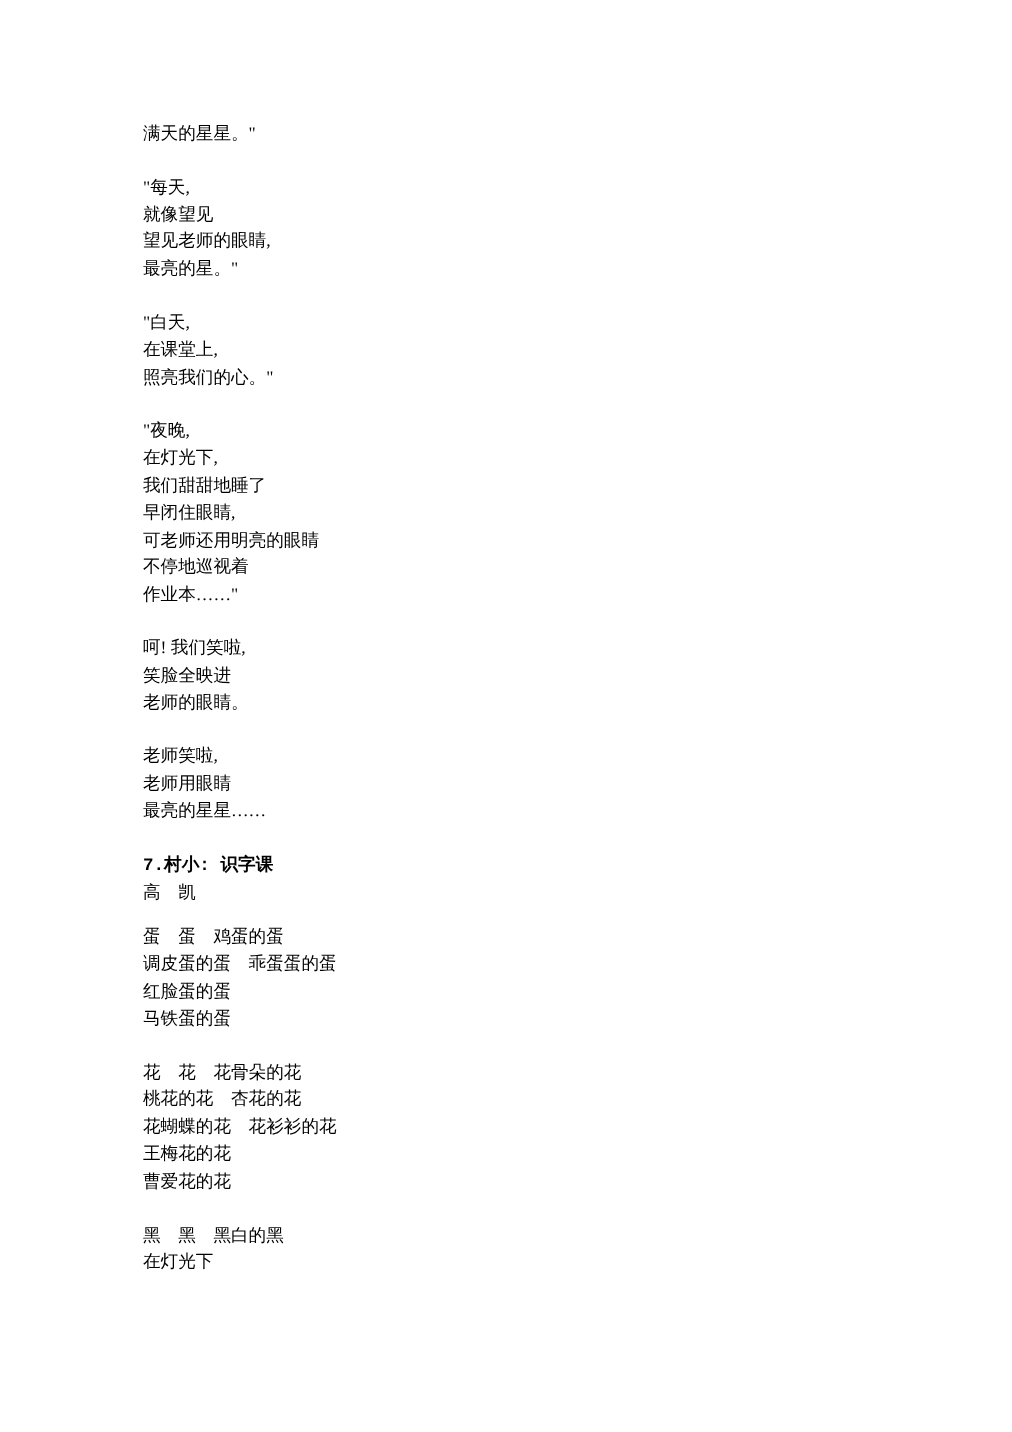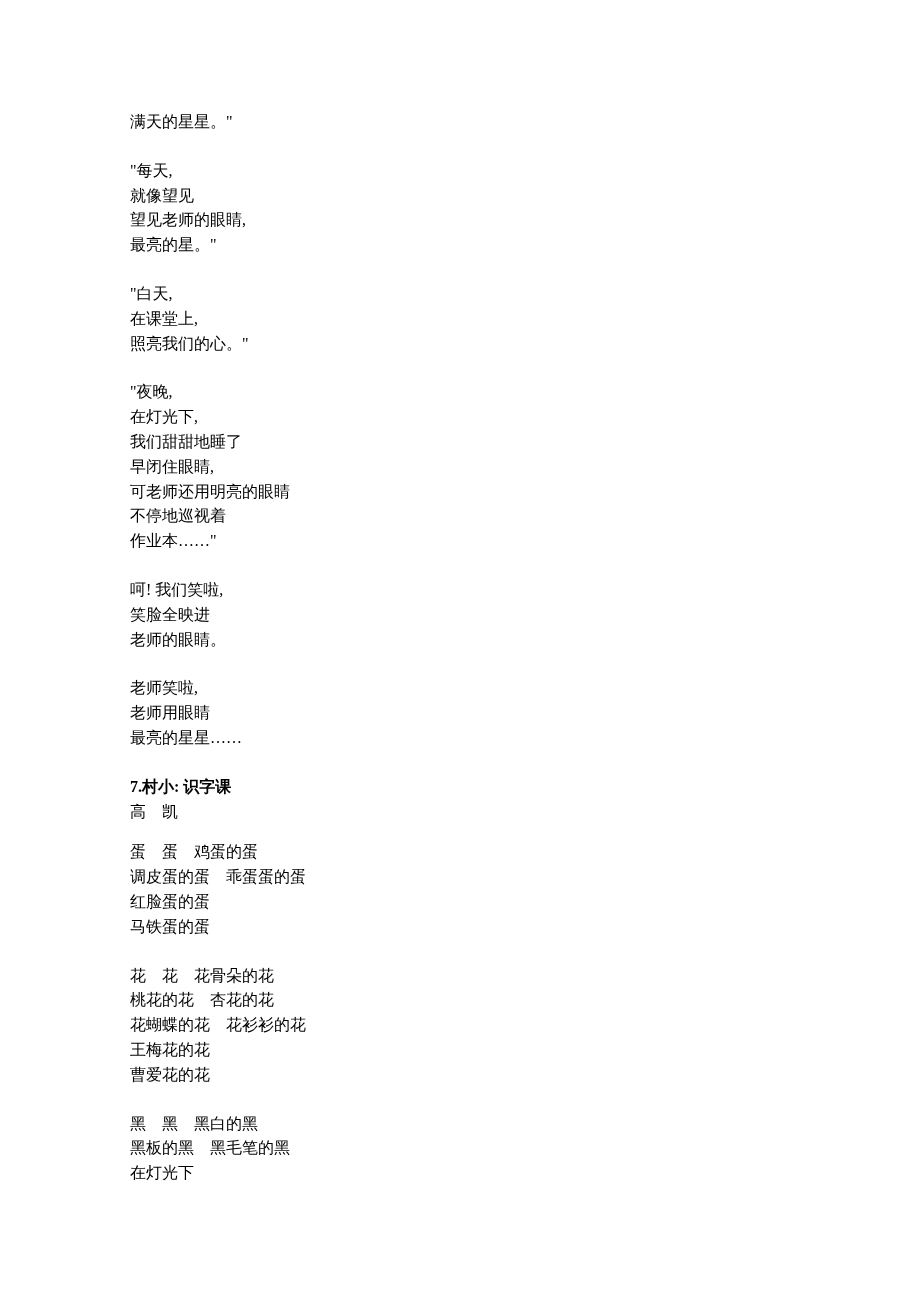--- a/index.html
+++ b/index.html
@@ -17,21 +17,21 @@
   padding: 110px 0 0 130px;
   width: 620px;
 }
 .stanza {
   margin-bottom: 24px;
 }
 .line {
   white-space: pre;
 }
 .heading {
-  font-family: Liberation Serif, serif;
+  font-family: Liberation Mono, monospace;
   font-weight: bold;
 }
 </style>
 </head>
 <body>
 
 <div class="page">
 
   <div class="stanza">
     <div class="line">满天的星星。"</div>
@@ -85,17 +85,16 @@
   <div class="stanza">
     <div class="line">花　花　花骨朵的花</div>
     <div class="line">桃花的花　杏花的花</div>
     <div class="line">花蝴蝶的花　花衫衫的花</div>
     <div class="line">王梅花的花</div>
     <div class="line">曹爱花的花</div>
   </div>
 
   <div class="stanza">
     <div class="line">黑　黑　黑白的黑</div>
-    <div class="line">黑板的黑　黑毛笔的黑</div>
     <div class="line">在灯光下</div>
   </div>
 
 </div>
 
 </body></html>

